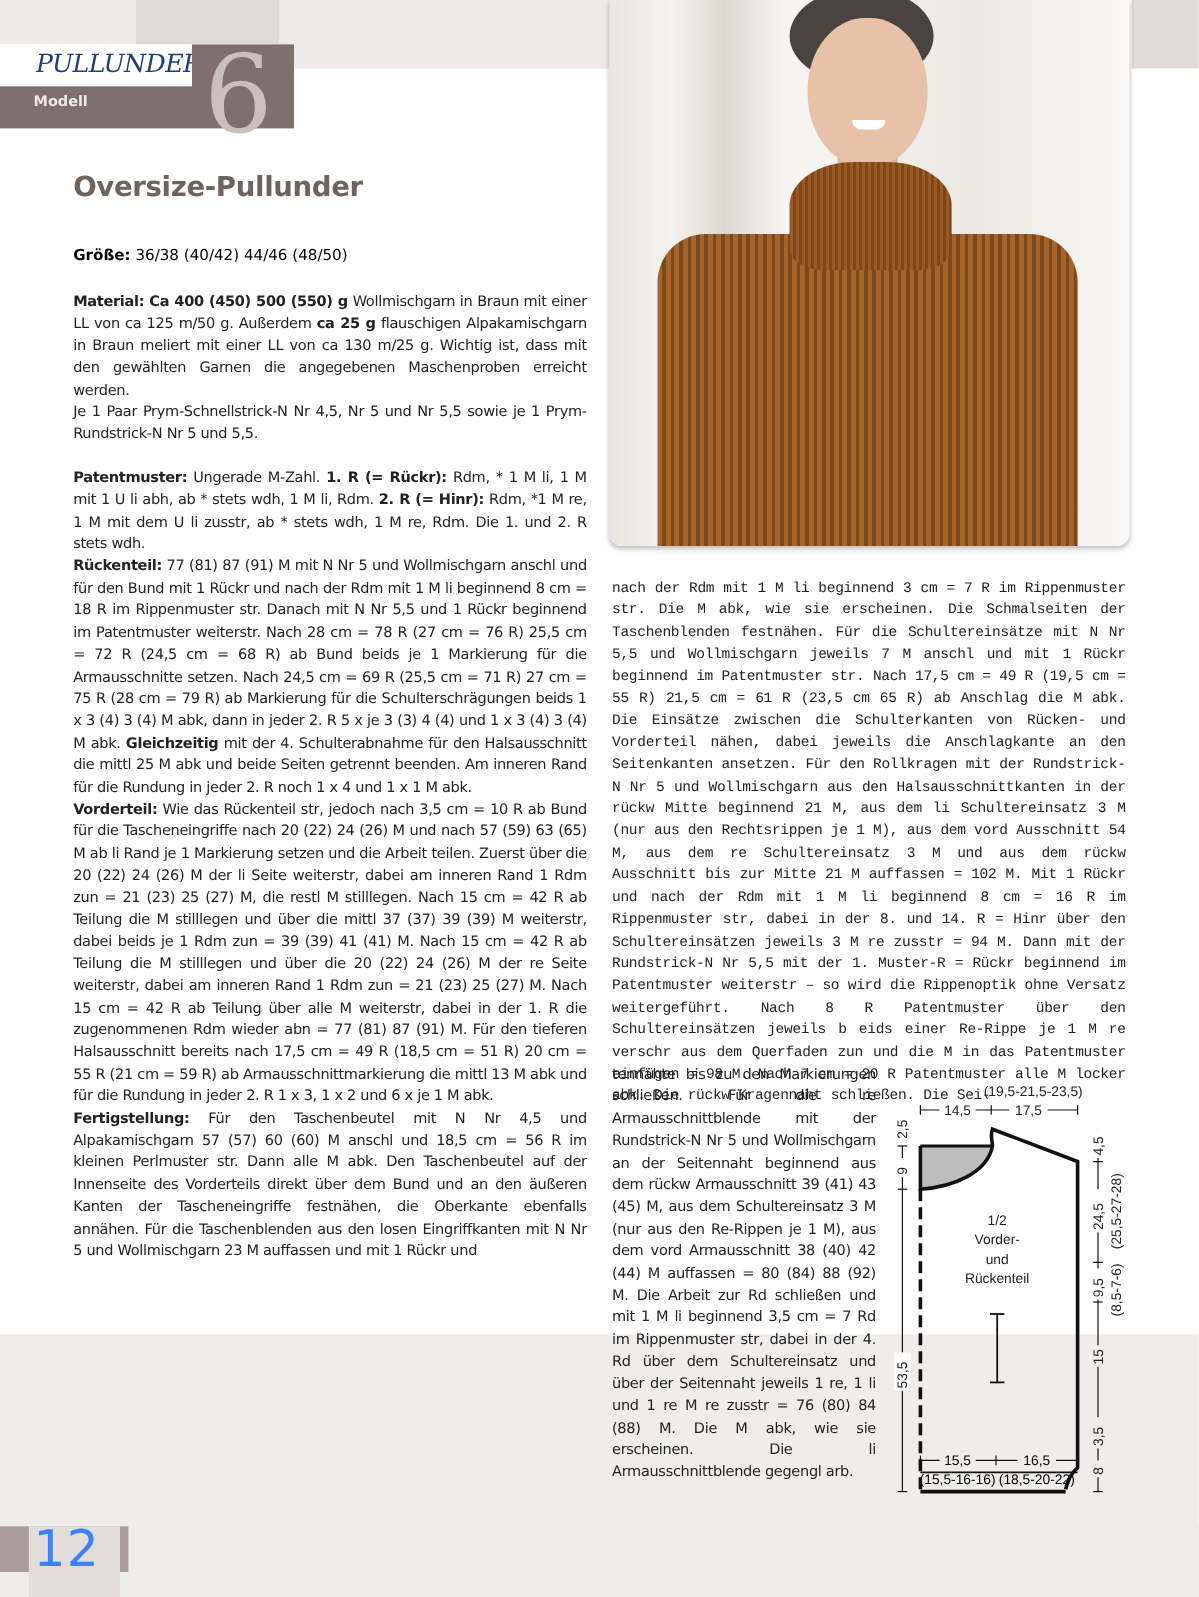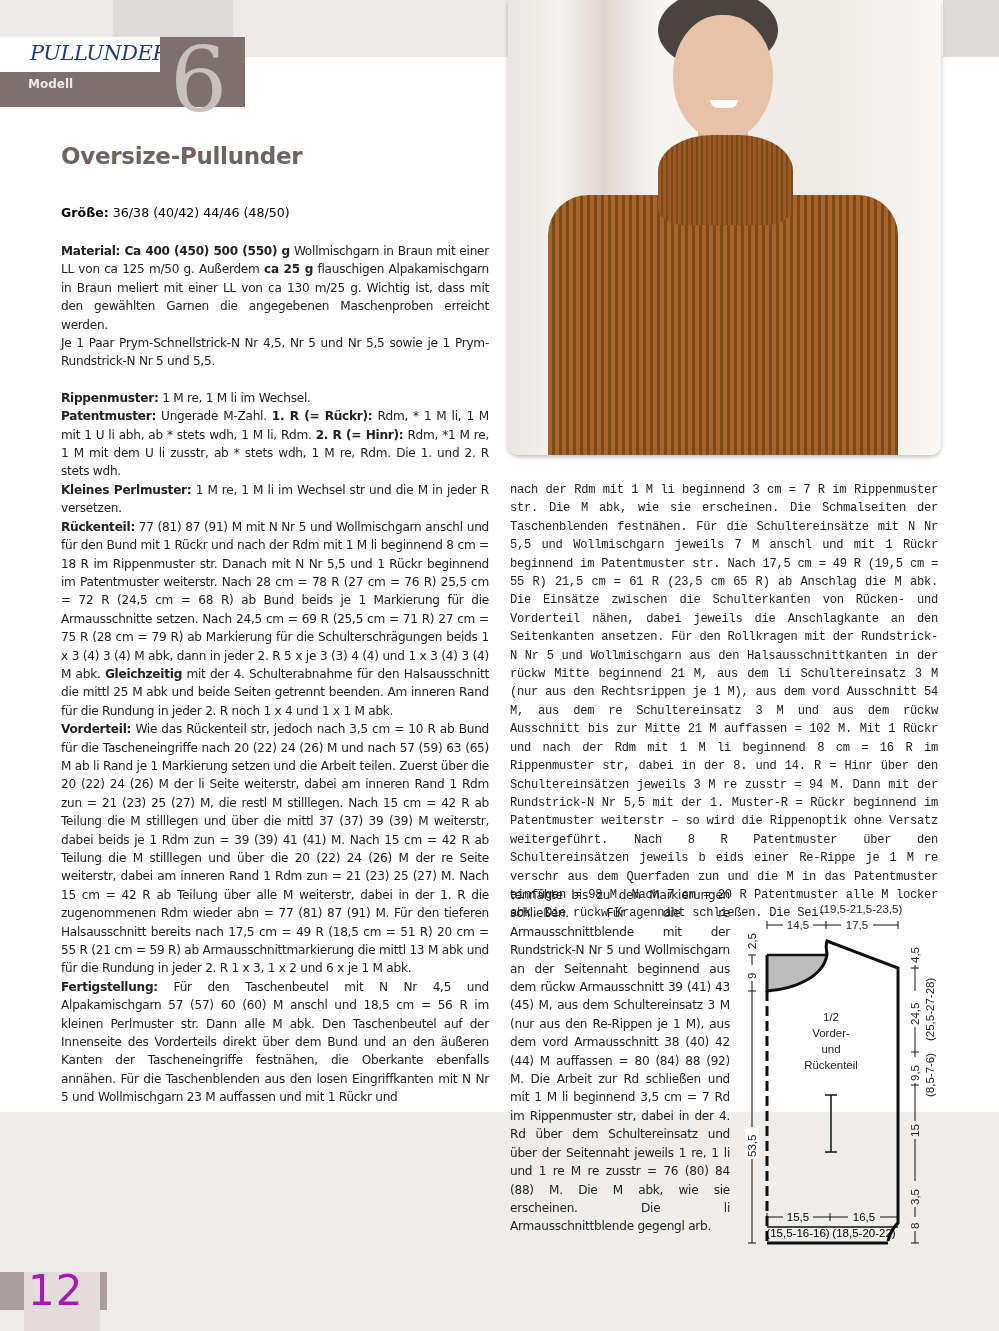--- a/index.html
+++ b/index.html
@@ -38,21 +38,21 @@
                    background:repeating-linear-gradient(90deg,#9a5a24 0 3px,#7e4619 3px 5px); }
   .photo .sweater { position:absolute; left:40px; top:195px; width:350px; height:260px; border-radius:40px 40px 0 0;
                     background:repeating-linear-gradient(90deg,#a5642c 0 4px,#7f4818 4px 7px); }
   .photo .smile { position:absolute; left:202px; top:100px; width:28px; height:8px; border-radius:0 0 14px 14px; background:#fff; }
 
   .schematic { position:absolute; left:735px; top:895px; width:215px; height:350px; }
   .schematic text { font-family:"Liberation Sans", sans-serif; font-size:11.5px; fill:#222; }
 
   .pg-bar { position:absolute; left:0; top:1272px; width:107px; height:38px; background:#a99e9b; }
   .pg-box { position:absolute; left:24px; top:1272px; width:76px; height:59px; background:#e2dcda; }
-  .pg-num { position:absolute; left:28px; top:1268px; font-family:"DejaVu Sans", sans-serif; font-size:42px; line-height:46px; color:#a21caf; letter-spacing:1px; }
+  .pg-num { position:absolute; left:28px; top:1268px; font-family:"DejaVu Sans", sans-serif; font-size:42px; line-height:46px; color:#3b82f6; letter-spacing:1px; }
 </style>
 </head>
 <body>
 
 <div class="band-top-a"></div>
 <div class="band-top-b"></div>
 <div class="band-top-c"></div>
 <div class="band-top-d"></div>
 <div class="band-bottom"></div>
 
@@ -65,23 +65,21 @@
 
 <div class="title">
   <div>Oversize-Pullunder</div>
 </div>
 <div class="size"><b>Größe:</b><span> 36/38 (40/42) 44/46 (48/50)</span></div>
 
 <div class="col colL">
   <p><b>Material: Ca 400 (450) 500 (550) g</b><span> Wollmischgarn in Braun mit einer LL von ca 125 m/50 g. Außerdem </span><b>ca 25 g</b><span> flauschigen Alpakamischgarn in Braun meliert mit einer LL von ca 130 m/25 g. Wichtig ist, dass mit den gewählten Garnen die angegebenen Maschenproben erreicht werden.</span></p>
   <p>Je 1 Paar Prym-Schnellstrick-N Nr 4,5, Nr 5 und Nr 5,5 sowie je 1 Prym-Rundstrick-N Nr 5 und 5,5.</p>
   <div class="gap"></div>
-  <p><b>Rippenmuster:</b><span> 1 M re, 1 M li im Wechsel.</span></p>
   <p><b>Patentmuster:</b><span> Ungerade M-Zahl. </span><b>1. R (= Rückr):</b><span> Rdm, * 1 M li, 1 M mit 1 U li abh, ab * stets wdh, 1 M li, Rdm. </span><b>2. R (= Hinr):</b><span> Rdm, *1 M re, 1 M mit dem U li zusstr, ab * stets wdh, 1 M re, Rdm. Die 1. und 2. R stets wdh.</span></p>
-  <p><b>Kleines Perlmuster:</b><span> 1 M re, 1 M li im Wechsel str und die M in jeder R versetzen.</span></p>
   <p><b>Rückenteil:</b><span> 77 (81) 87 (91) M mit N Nr 5 und Wollmischgarn anschl und für den Bund mit 1 Rückr und nach der Rdm mit 1 M li beginnend 8 cm = 18 R im Rippenmuster str. Danach mit N Nr 5,5 und 1 Rückr beginnend im Patentmuster weiterstr. Nach 28 cm = 78 R (27 cm = 76 R) 25,5 cm = 72 R (24,5 cm = 68 R) ab Bund beids je 1 Markierung für die Armausschnitte setzen. Nach 24,5 cm = 69 R (25,5 cm = 71 R) 27 cm = 75 R (28 cm = 79 R) ab Markierung für die Schulterschrägungen beids 1 x 3 (4) 3 (4) M abk, dann in jeder 2. R 5 x je 3 (3) 4 (4) und 1 x 3 (4) 3 (4) M abk. </span><b>Gleichzeitig</b><span> mit der 4. Schulterabnahme für den Halsausschnitt die mittl 25 M abk und beide Seiten getrennt beenden. Am inneren Rand für die Rundung in jeder 2. R noch 1 x 4 und 1 x 1 M abk.</span></p>
   <p><b>Vorderteil:</b><span> Wie das Rückenteil str, jedoch nach 3,5 cm = 10 R ab Bund für die Tascheneingriffe nach 20 (22) 24 (26) M und nach 57 (59) 63 (65) M ab li Rand je 1 Markierung setzen und die Arbeit teilen. Zuerst über die 20 (22) 24 (26) M der li Seite weiterstr, dabei am inneren Rand 1 Rdm zun = 21 (23) 25 (27) M, die restl M stilllegen. Nach 15 cm = 42 R ab Teilung die M stilllegen und über die mittl 37 (37) 39 (39) M weiterstr, dabei beids je 1 Rdm zun = 39 (39) 41 (41) M. Nach 15 cm = 42 R ab Teilung die M stilllegen und über die 20 (22) 24 (26) M der re Seite weiterstr, dabei am inneren Rand 1 Rdm zun = 21 (23) 25 (27) M. Nach 15 cm = 42 R ab Teilung über alle M weiterstr, dabei in der 1. R die zugenommenen Rdm wieder abn = 77 (81) 87 (91) M. Für den tieferen Halsausschnitt bereits nach 17,5 cm = 49 R (18,5 cm = 51 R) 20 cm = 55 R (21 cm = 59 R) ab Armausschnittmarkierung die mittl 13 M abk und für die Rundung in jeder 2. R 1 x 3, 1 x 2 und 6 x je 1 M abk.</span></p>
   <p><b>Fertigstellung:</b><span> Für den Taschenbeutel mit N Nr 4,5 und Alpakamischgarn 57 (57) 60 (60) M anschl und 18,5 cm = 56 R im kleinen Perlmuster str. Dann alle M abk. Den Taschenbeutel auf der Innenseite des Vorderteils direkt über dem Bund und an den äußeren Kanten der Tascheneingriffe festnähen, die Oberkante ebenfalls annähen. Für die Taschenblenden aus den losen Eingriffkanten mit N Nr 5 und Wollmischgarn 23 M auffassen und mit 1 Rückr und</span></p>
 </div>
 
 <div class="photo">
   <div class="blouse"></div>
   <div class="sweater"></div>
   <div class="neck"></div>
   <div class="hair"></div>

